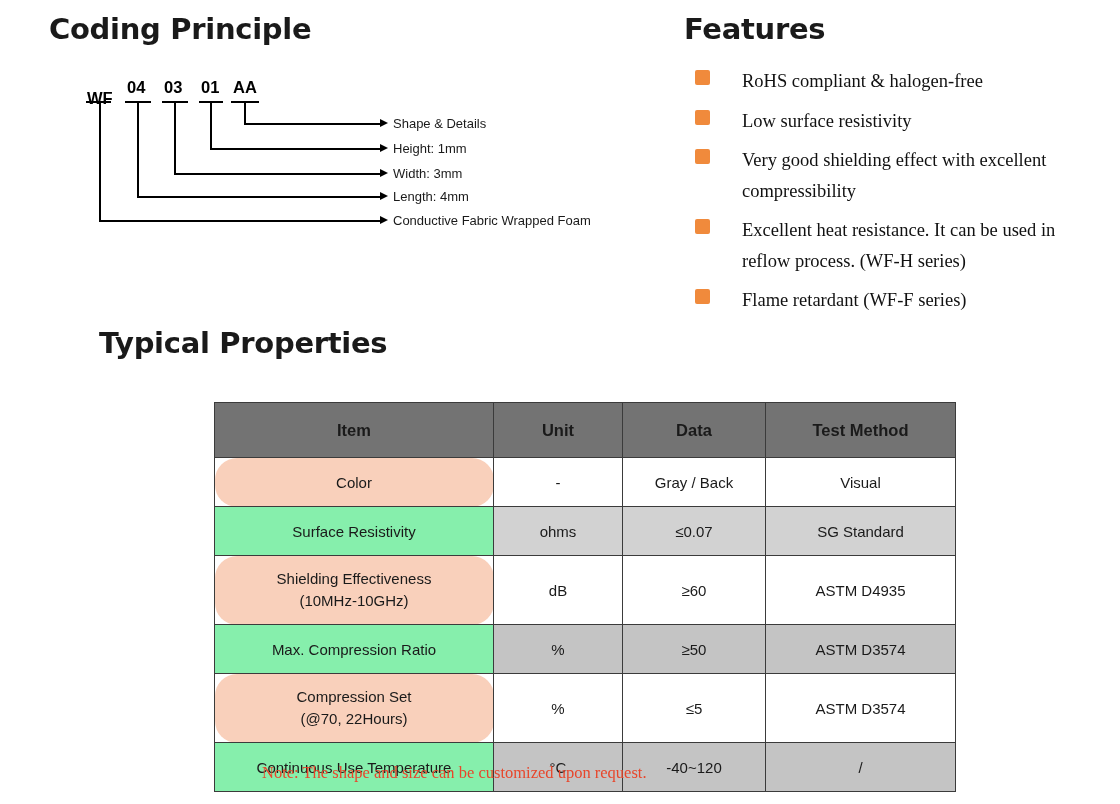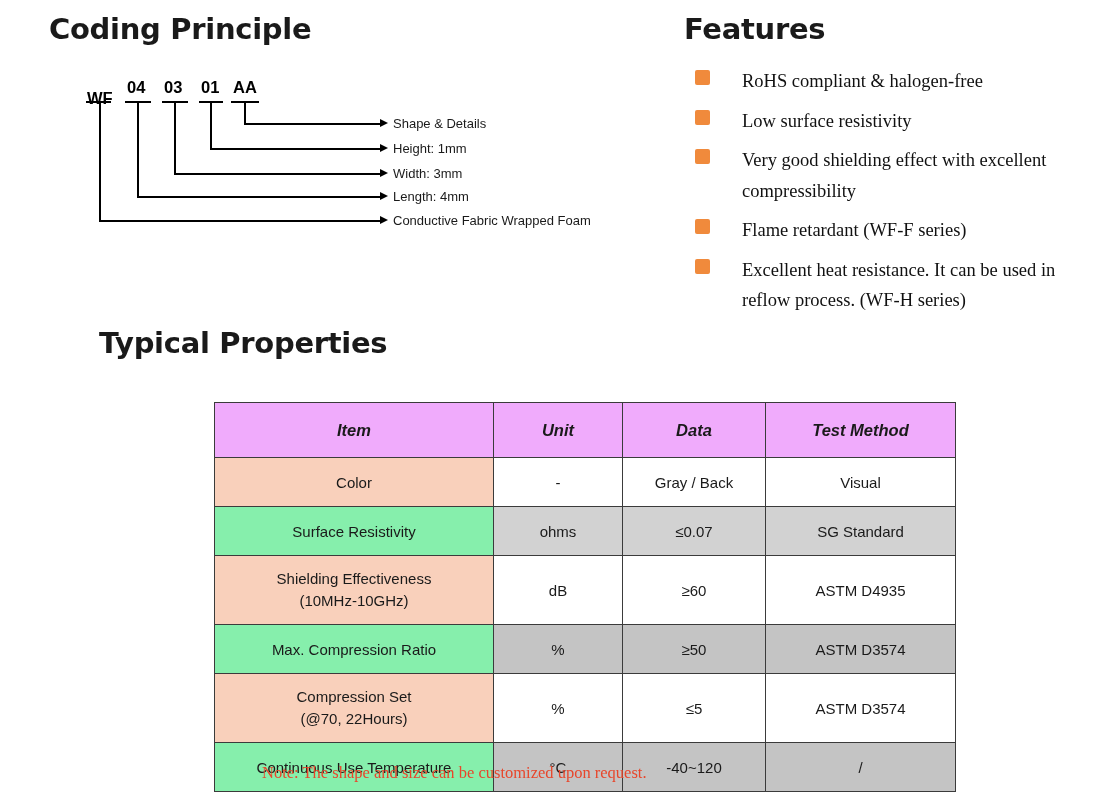--- a/index.html
+++ b/index.html
@@ -127,30 +127,29 @@
     text-align: center;
     vertical-align: middle;
     font-family: "Liberation Sans", sans-serif;
     font-size: 15px;
     color: #1a1a1a;
     padding: 6px 4px;
   }
   #properties-table th {
     font-weight: bold;
     font-size: 16.5px;
-    background: #f0abfc;
+    background: #737373;
     height: 42px;
-    font-style: italic;
   }
   .col-item { width: 270px; }
   .col-unit { width: 120px; }
   .col-data { width: 134px; }
   .col-test { width: 181px; }
 
-  .item-a { background: #f9d0bb; }
+  .item-a { background: #f9d0bb; border-radius: 22px; }
   .item-b { background: #86efac; }
   .cell-a { background: #d2d2d2; }
   .cell-b { background: #c4c4c4; }
   .cell-white { background: #ffffff; }
   .row-tall td { height: 56px; }
   .row-short td { height: 36px; }
 
   .two-line { line-height: 1.45; }
 
   
@@ -220,25 +219,25 @@
   <div class="feature-row">
     <span class="feature-bullet"></span>
     <span class="feature-text">Low surface resistivity</span>
   </div>
   <div class="feature-row">
     <span class="feature-bullet"></span>
     <span class="feature-text">Very good shielding effect with excellent compressibility</span>
   </div>
   <div class="feature-row">
     <span class="feature-bullet"></span>
+    <span class="feature-text">Excellent heat resistance. It can be used in reflow process. (WF-H series)</span>
+  </div>
+  <div class="feature-row">
+    <span class="feature-bullet"></span>
     <span class="feature-text">Flame retardant (WF-F series)</span>
-  </div>
-  <div class="feature-row">
-    <span class="feature-bullet"></span>
-    <span class="feature-text">Excellent heat resistance. It can be used in reflow process. (WF-H series)</span>
   </div>
 </div>
 
 <table id="properties-table">
   <thead>
     <tr>
       <th class="col-item">Item</th>
       <th class="col-unit">Unit</th>
       <th class="col-data">Data</th>
       <th class="col-test">Test Method</th>

